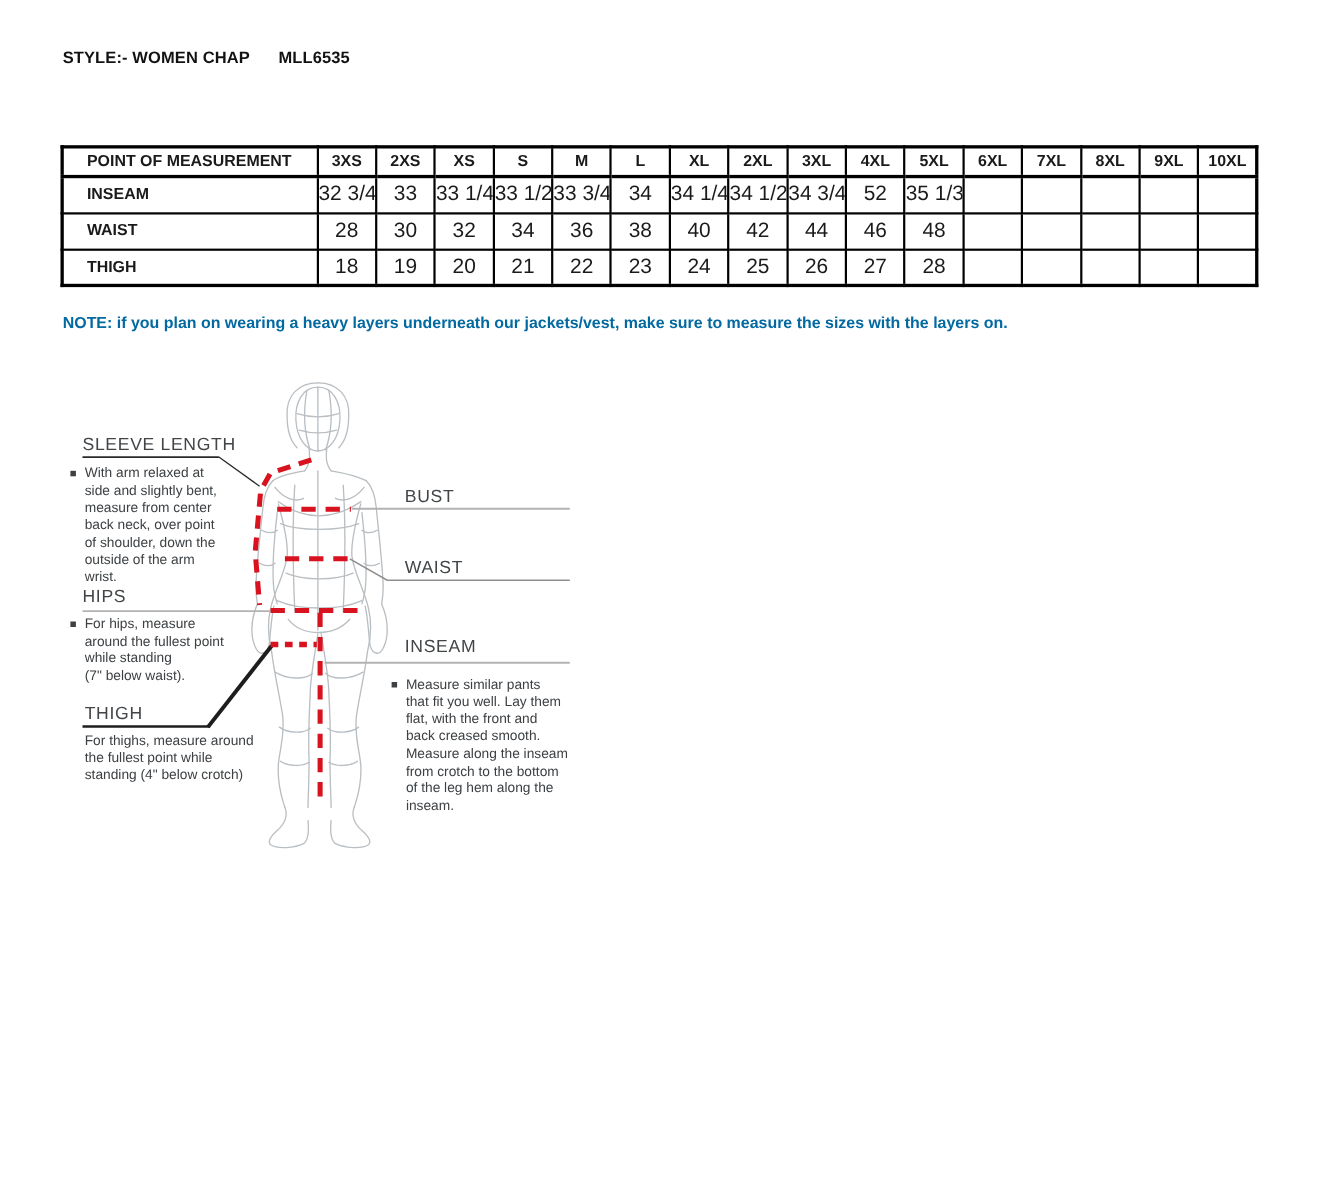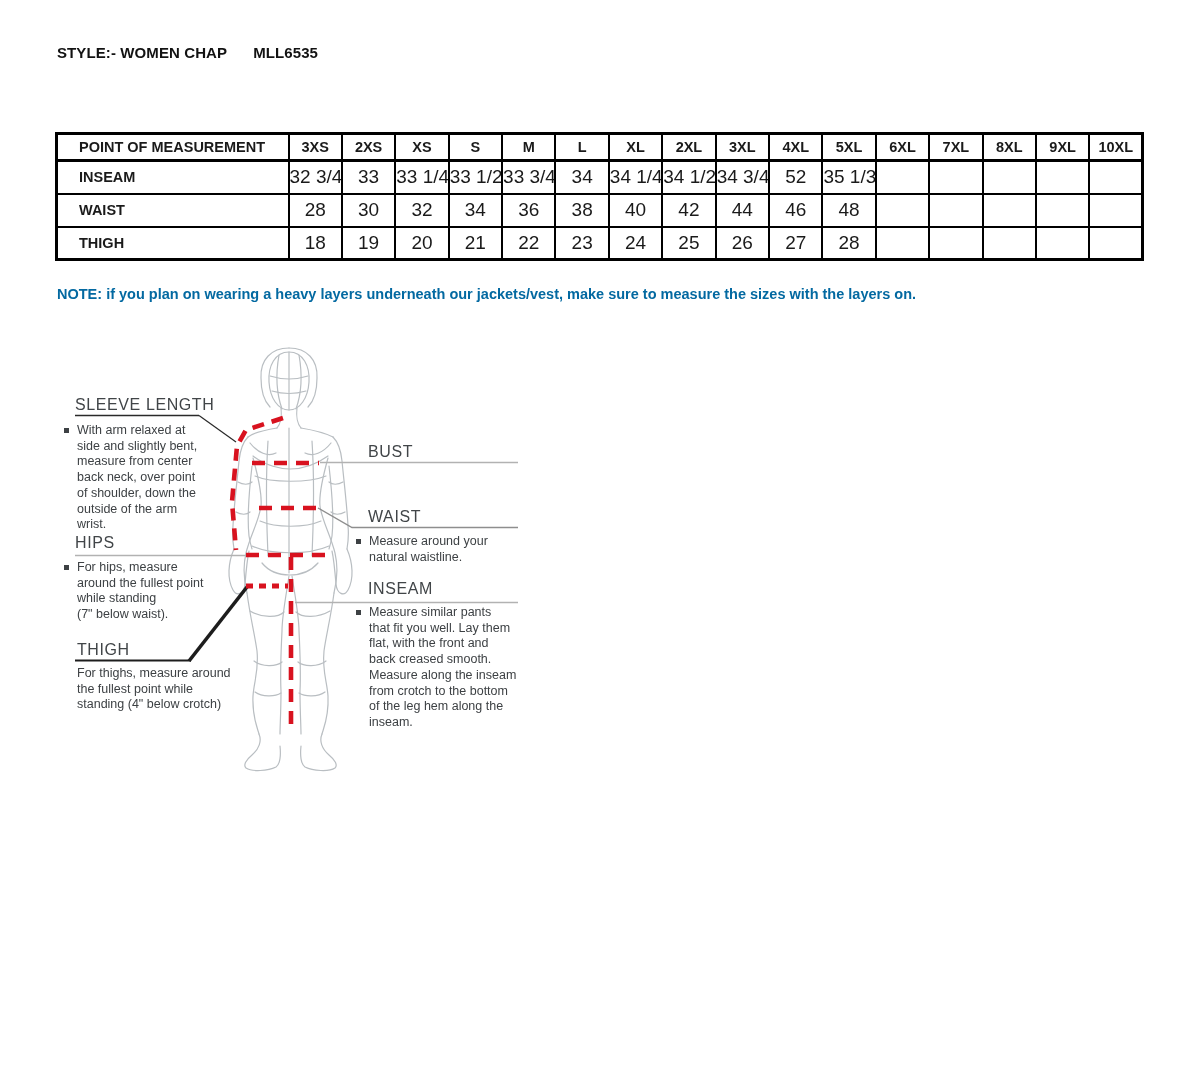--- a/index.html
+++ b/index.html
@@ -287,25 +287,23 @@
 (7" below waist).</div>
 
   <div class="dg-heading" style="left:77px; top:311px;">THIGH</div>
   <div class="dg-text" style="left:77px; top:336px; width:220px;">For thighs, measure around
 the fullest point while
 standing (4" below crotch)</div>
 
   <div class="dg-heading" style="left:368px; top:113px;">BUST</div>
 
   <div class="dg-heading" style="left:368px; top:178px;">WAIST</div>
-  <div class="dg-text bulleted" style="left:369px; top:204px; width:170px;">Measure around your
-natural waistline.</div>
 
   <div class="dg-heading" style="left:368px; top:250px;">INSEAM</div>
-  <div class="dg-text bulleted" style="left:369px; top:275px; width:175px;">Measure similar pants
+  <div class="dg-text bulleted" style="left:369px; top:285px; width:175px;">Measure similar pants
 that fit you well. Lay them
 flat, with the front and
 back creased smooth.
 Measure along the inseam
 from crotch to the bottom
 of the leg hem along the
 inseam.</div>
 </div>
 
 </body></html>

